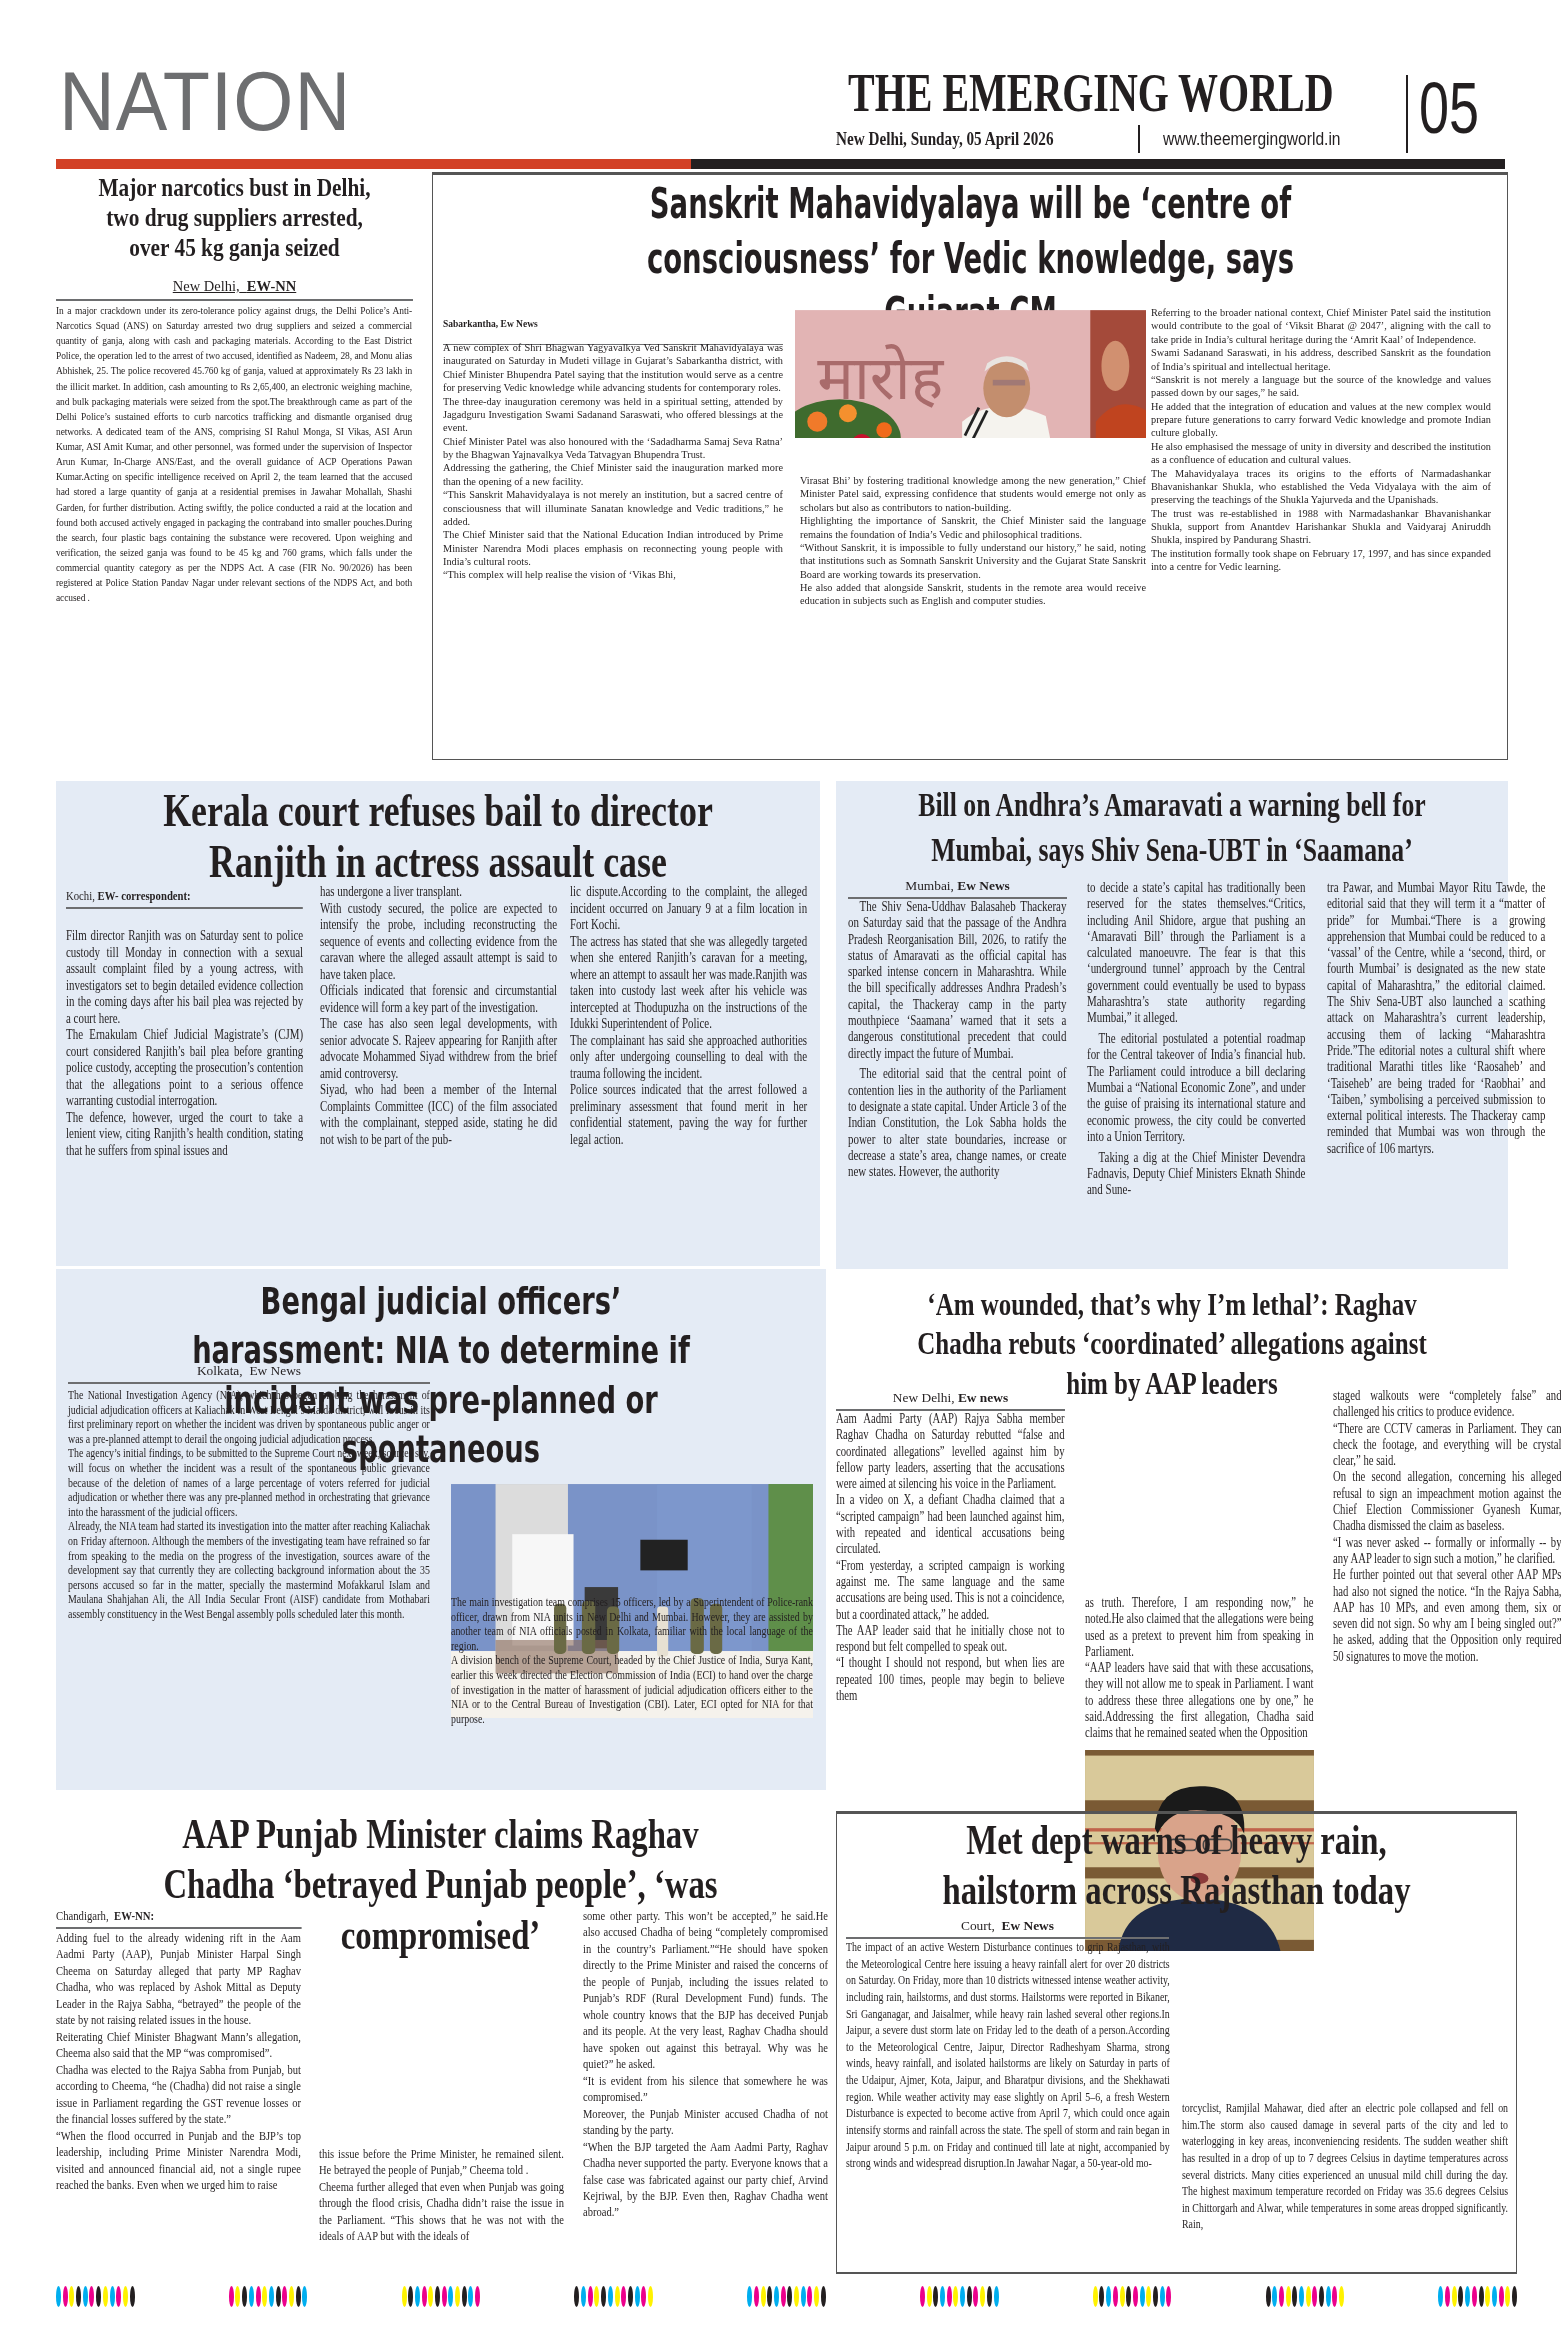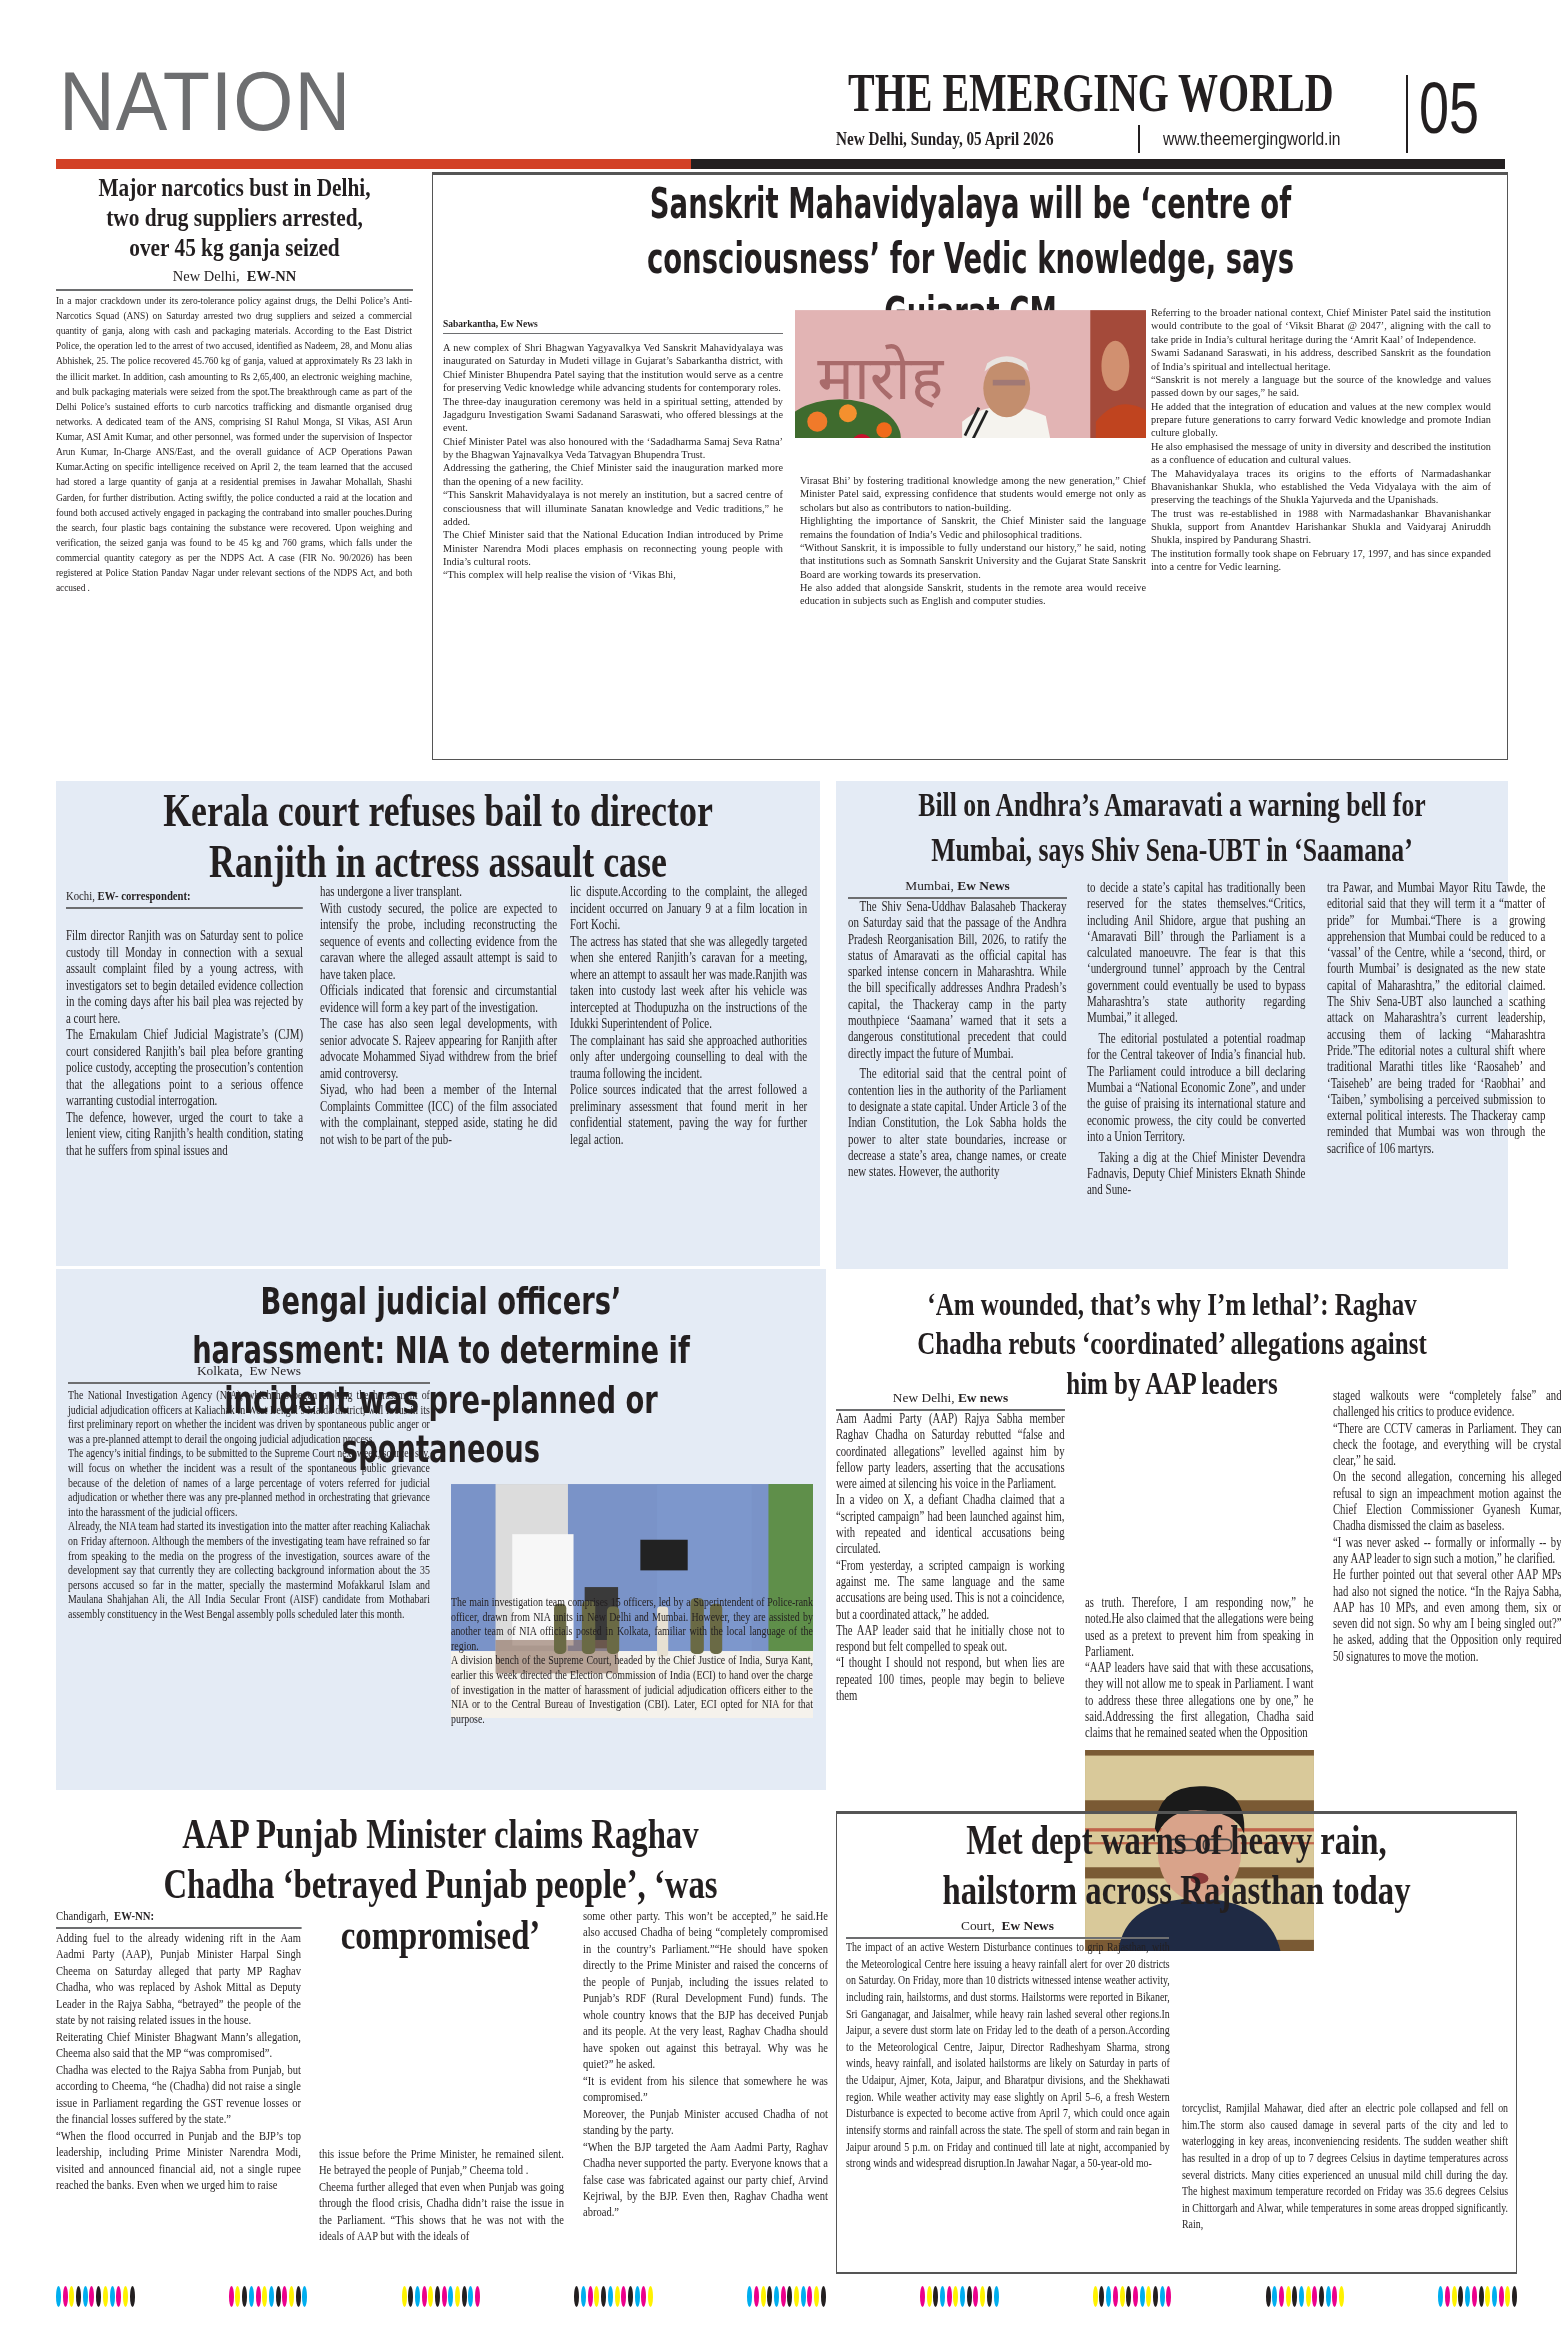--- a/index.html
+++ b/index.html
@@ -23,27 +23,27 @@
   .hl-cond { transform: scaleX(0.78); transform-origin: center top; }
   .byline { font-size: 14.5px; text-align: center; padding-bottom: 3.3px; border-bottom: 2.8px solid #6d6e70; margin-bottom: 2.2px; }
   .byline b { font-weight: bold; }
   .body { font-size: 12.5px; line-height: 1.22; text-align: justify; hyphens: auto; }
   .body p { margin: 0; }
   .photo { overflow: hidden; position: relative; }
 
   
   .narc { left: 56px; top: 173px; width: 357px; }
   .narc .hl { font-size: 26px; line-height: 1.16; }
-  .narc .byline { font-size: 14.5px; margin-top: 5px; }
+  .narc .byline { font-size: 14.5px; margin-top: 15px; text-decoration: underline; }
   .narc .body { font-size: 11px; line-height: 1.375; letter-spacing: -0.1px; }
 
   
   .sans-box { left: 432px; top: 172px; width: 1076px; height: 588px; border: 1.7px solid #555; border-top: 3.3px solid #555; }
   .sans-hl { left: 435px; top: 176px; width: 1071px; font-family: "DejaVu Sans", sans-serif; font-size: 43px; line-height: 1.27; transform: scaleX(0.64); transform-origin: center top; }
-  .sans-by { left: 443px; top: 319px; width: 340px; font-size: 9.5px; font-weight: bold; text-align: left; border-bottom: 1.7px solid #6d6e70; padding-bottom: 4px; }
+  .sans-by { left: 443px; top: 319px; width: 340px; font-size: 9.5px; font-weight: bold; text-align: left; border-bottom: 1.7px solid #6d6e70; padding-bottom: 15px; }
   .sans-col1 { left: 443px; top: 341px; width: 340px; font-size: 10.3px; line-height: 1.3; }
   .sans-photo { left: 795px; top: 310px; width: 351px; height: 128px; }
   .sans-col2 { left: 800px; top: 474px; width: 346px; font-size: 10.3px; line-height: 1.3; }
   .sans-col3 { left: 1151px; top: 306px; width: 340px; font-size: 10.3px; line-height: 1.3; }
 
   
   .ker-bg { left: 56px; top: 781px; width: 764px; height: 485px; background: #e4ebf5; }
   .ker-hl { left: 56px; top: 786px; width: 764px; font-size: 46px; line-height: 1.1; }
   .ker-by { left: 66px; top: 888px; width: 237px; font-size: 13.4px; text-align: left; border-bottom: 2.8px solid #6d6e70; }
   .ker-col { top: 884px; width: 237px; font-size: 14px; line-height: 1.18; }

